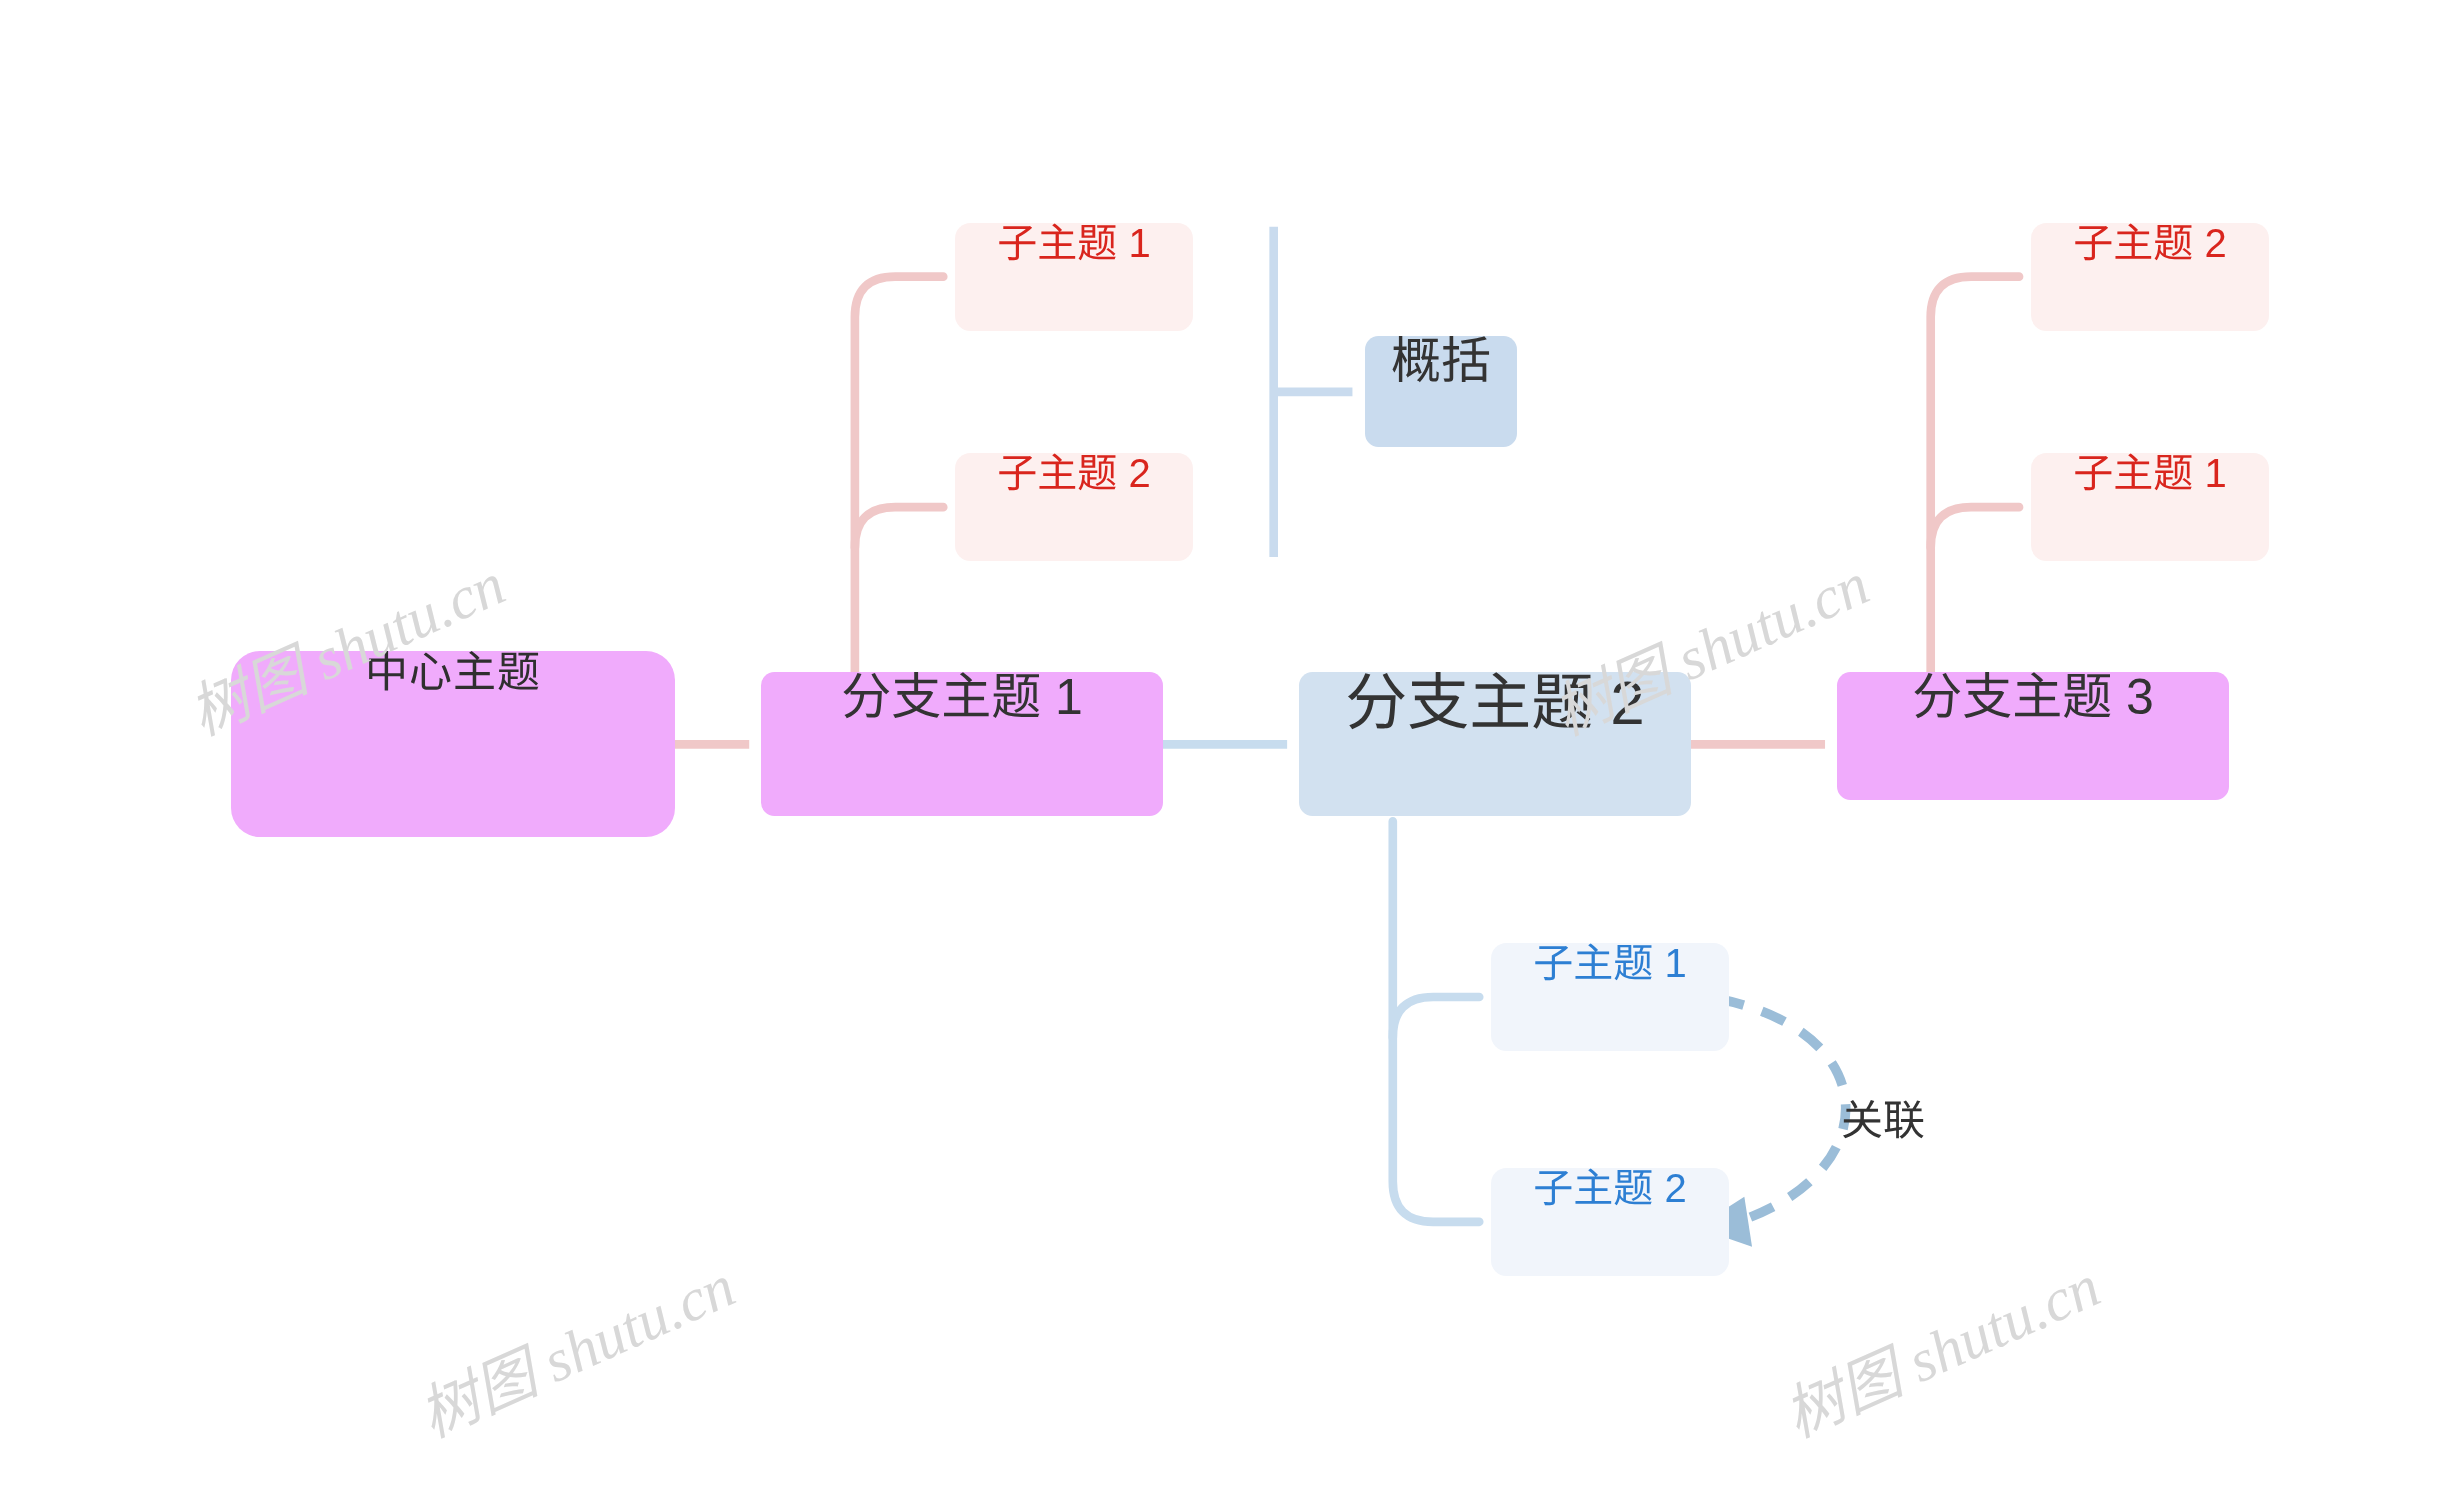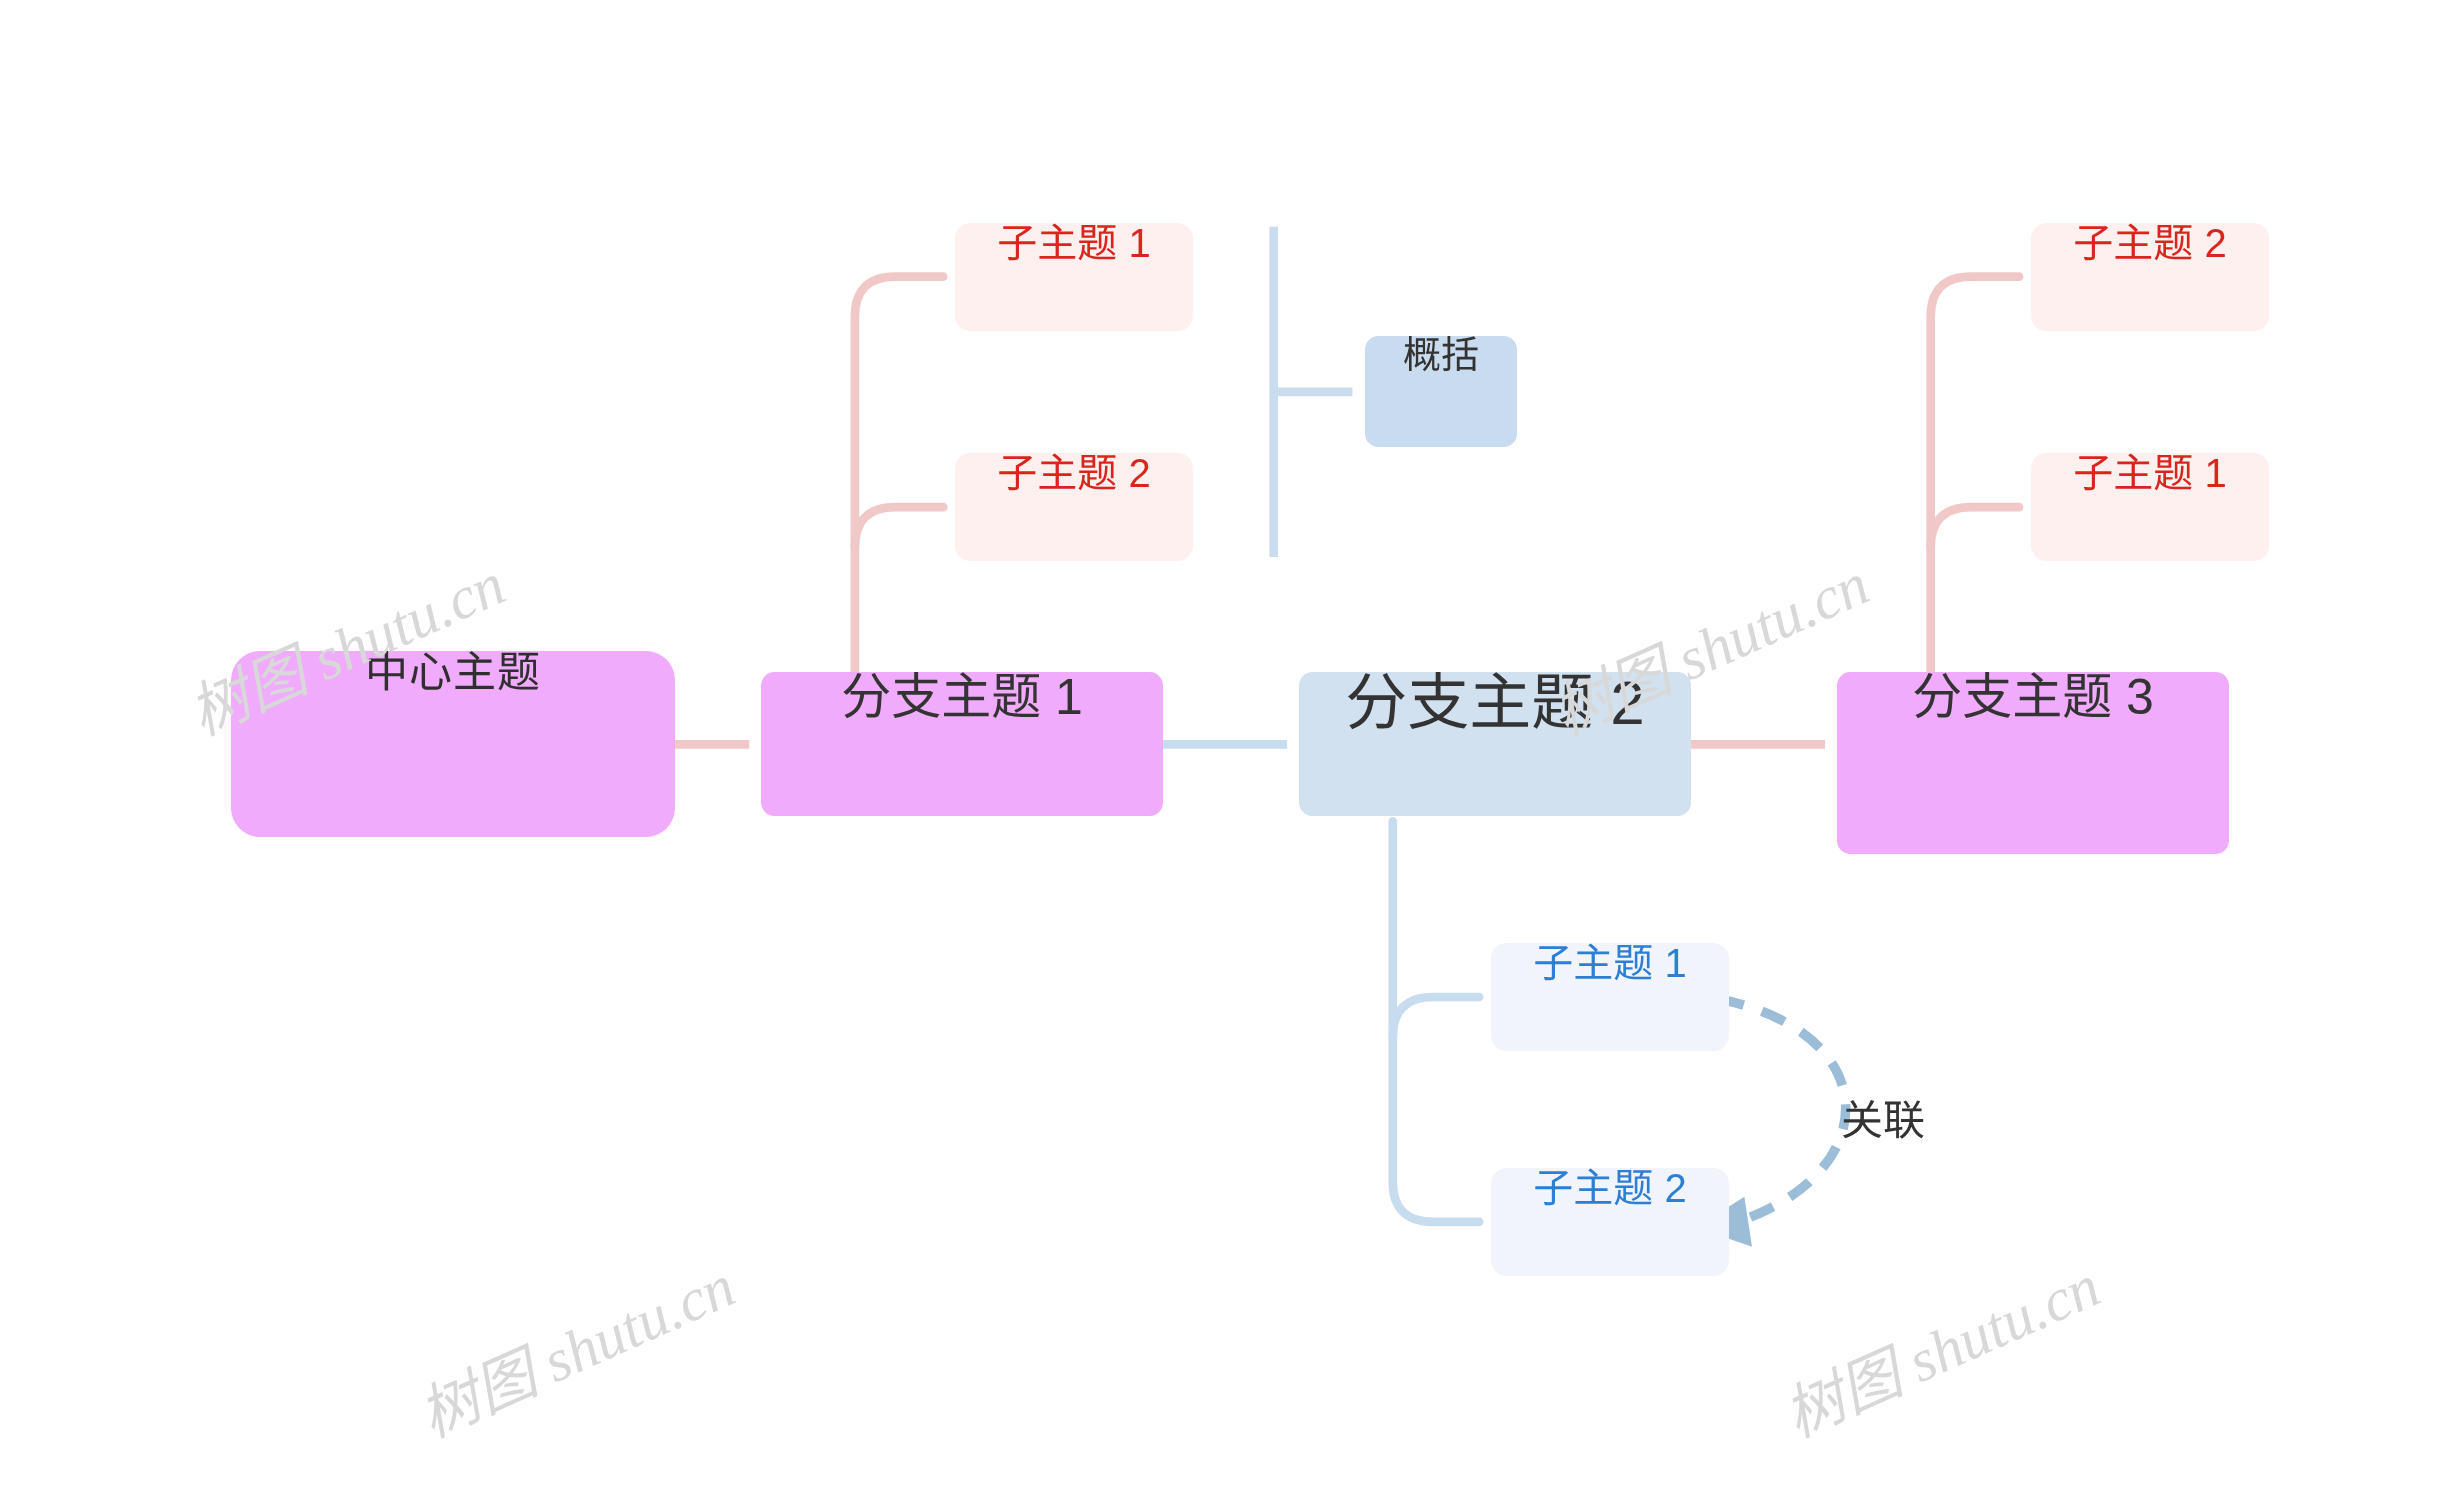--- a/index.html
+++ b/index.html
@@ -102,21 +102,21 @@
     background: #f1f5fb;
     border-radius: 15.4px;
     color: #2d7fd3;
     font-size: 40px;
   }
 
   .node-summary {
     background: #c9dbee;
     border-radius: 13.4px;
     color: #333333;
-    font-size: 38px;
+    font-size: 50px;
   }
 
   .relation-label {
     position: absolute;
     z-index: 2;
     color: #333333;
     font-size: 42px;
     white-space: nowrap;
   }
 </style>
@@ -164,21 +164,21 @@
   </div>
 
   <div class="node node-branch-pink" style="left:749px; top:672px; width:402px; height:144px;">
     <span>分支主题 1</span>
   </div>
 
   <div class="node node-branch-blue" style="left:1287px; top:672px; width:392px; height:144px;">
     <span>分支主题 2</span>
   </div>
 
-  <div class="node node-branch-pink" style="left:1825px; top:672px; width:392px; height:182px;">
+  <div class="node node-branch-pink" style="left:1825px; top:672px; width:392px; height:128px;">
     <span>分支主题 3</span>
   </div>
 
   <div class="node node-sub-pink" style="left:943px; top:223px; width:238px; height:108px;">
     <span>子主题 1</span>
   </div>
 
   <div class="node node-sub-pink" style="left:943px; top:453px; width:238px; height:108px;">
     <span>子主题 2</span>
   </div>

